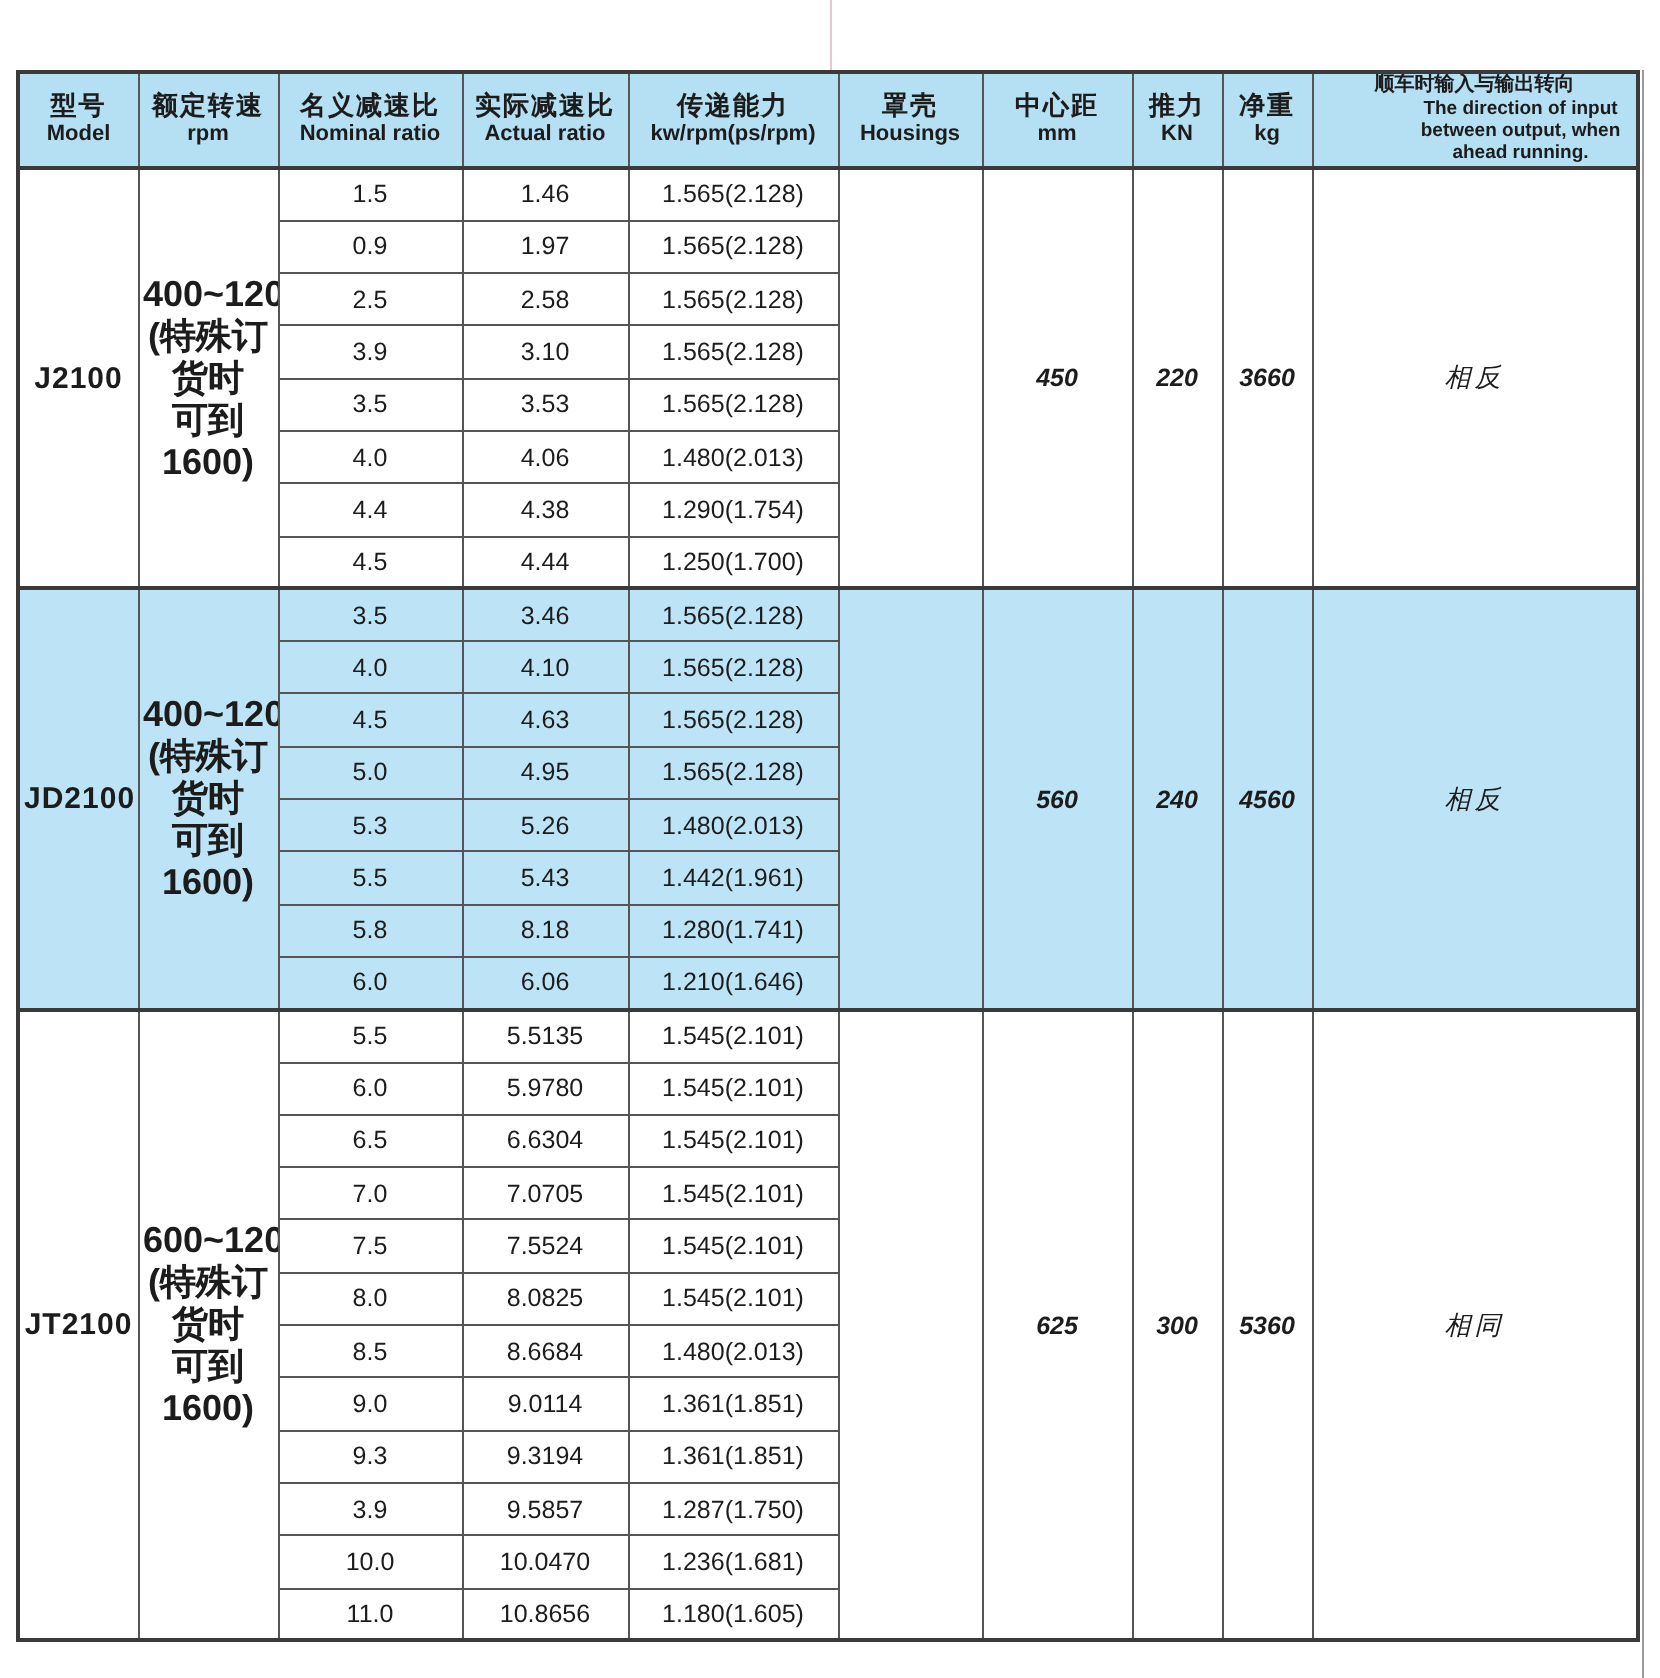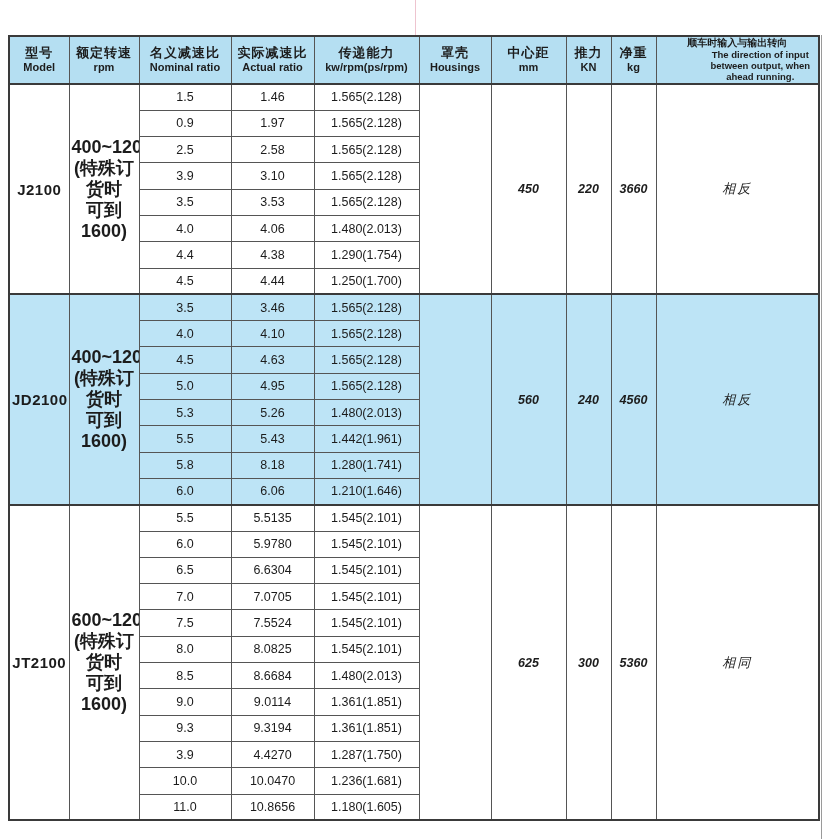--- a/index.html
+++ b/index.html
@@ -272,21 +272,21 @@
         <td class="rnum">9.0114</td>
         <td class="rnum cap">1.361(1.851)</td>
       </tr>
       <tr>
         <td class="rnum">9.3</td>
         <td class="rnum">9.3194</td>
         <td class="rnum cap">1.361(1.851)</td>
       </tr>
       <tr>
         <td class="rnum">3.9</td>
-        <td class="rnum">4.4270</td>
+        <td class="rnum">9.5857</td>
         <td class="rnum cap">1.287(1.750)</td>
       </tr>
       <tr>
         <td class="rnum">10.0</td>
         <td class="rnum">10.0470</td>
         <td class="rnum cap">1.236(1.681)</td>
       </tr>
       <tr>
         <td class="rnum">11.0</td>
         <td class="rnum">10.8656</td>

